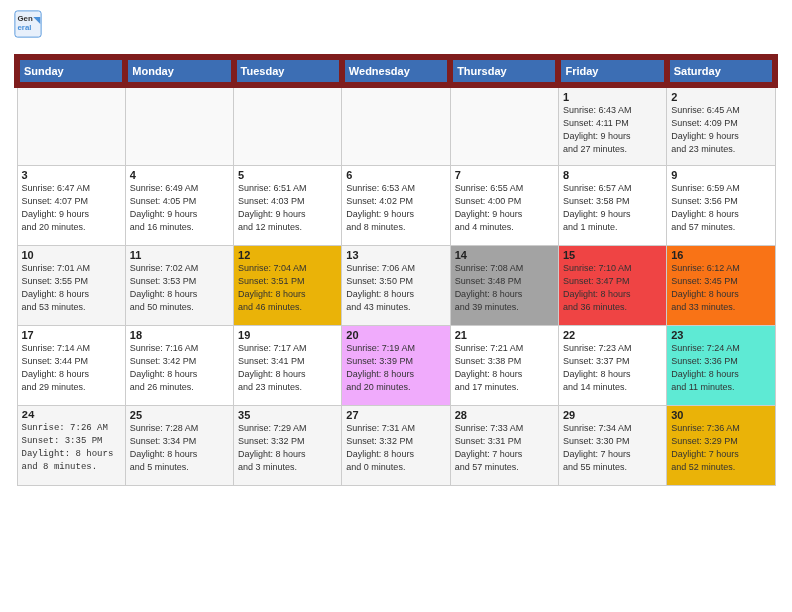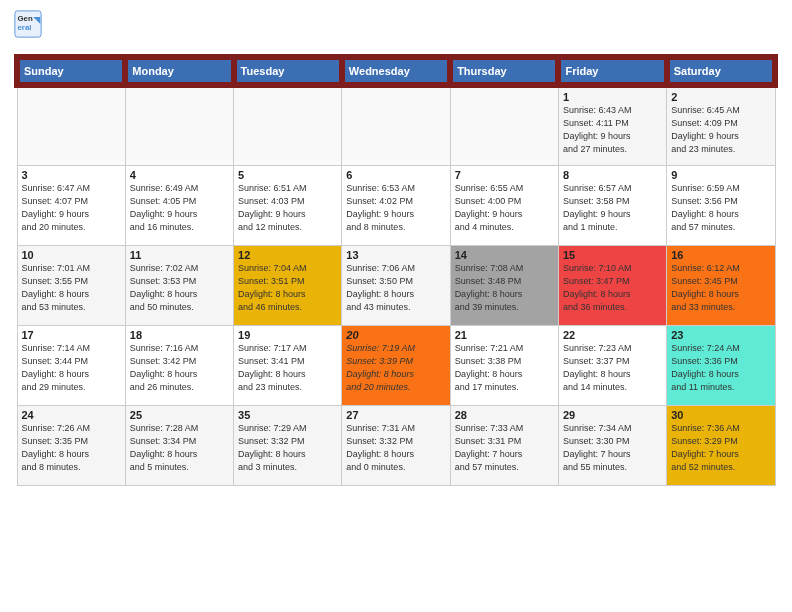--- a/index.html
+++ b/index.html
@@ -272,21 +272,21 @@
 Daylight: 8 hours
 and 26 minutes.</div>
           </td>
           <td style="background: rgb(255, 255, 255);">
             <span class="day-number">19</span>
             <div class="day-info" style="white-space: pre-line;">Sunrise: 7:17 AM
 Sunset: 3:41 PM
 Daylight: 8 hours
 and 23 minutes.</div>
           </td>
-          <td style="background: #f97316; font-style: italic;">
+          <td style="background: #f0abfc;">
             <span class="day-number">20</span>
             <div class="day-info" style="white-space: pre-line;">Sunrise: 7:19 AM
 Sunset: 3:39 PM
 Daylight: 8 hours
 and 20 minutes.</div>
           </td>
           <td style="background: rgb(255, 255, 255);">
             <span class="day-number">21</span>
             <div class="day-info" style="white-space: pre-line;">Sunrise: 7:21 AM
 Sunset: 3:38 PM
@@ -302,21 +302,21 @@
           </td>
           <td style="background: #5eead4;">
             <span class="day-number">23</span>
             <div class="day-info" style="white-space: pre-line;">Sunrise: 7:24 AM
 Sunset: 3:36 PM
 Daylight: 8 hours
 and 11 minutes.</div>
           </td>
         </tr>
         <tr>
-          <td style="background: rgb(245, 245, 245);">
+          <td style="background: rgb(245, 245, 245); font-family: Liberation Mono, monospace;">
             <span class="day-number">24</span>
             <div class="day-info" style="white-space: pre-line;">Sunrise: 7:26 AM
 Sunset: 3:35 PM
 Daylight: 8 hours
 and 8 minutes.</div>
           </td>
           <td style="background: rgb(245, 245, 245);">
             <span class="day-number">25</span>
             <div class="day-info" style="white-space: pre-line;">Sunrise: 7:28 AM
 Sunset: 3:34 PM

